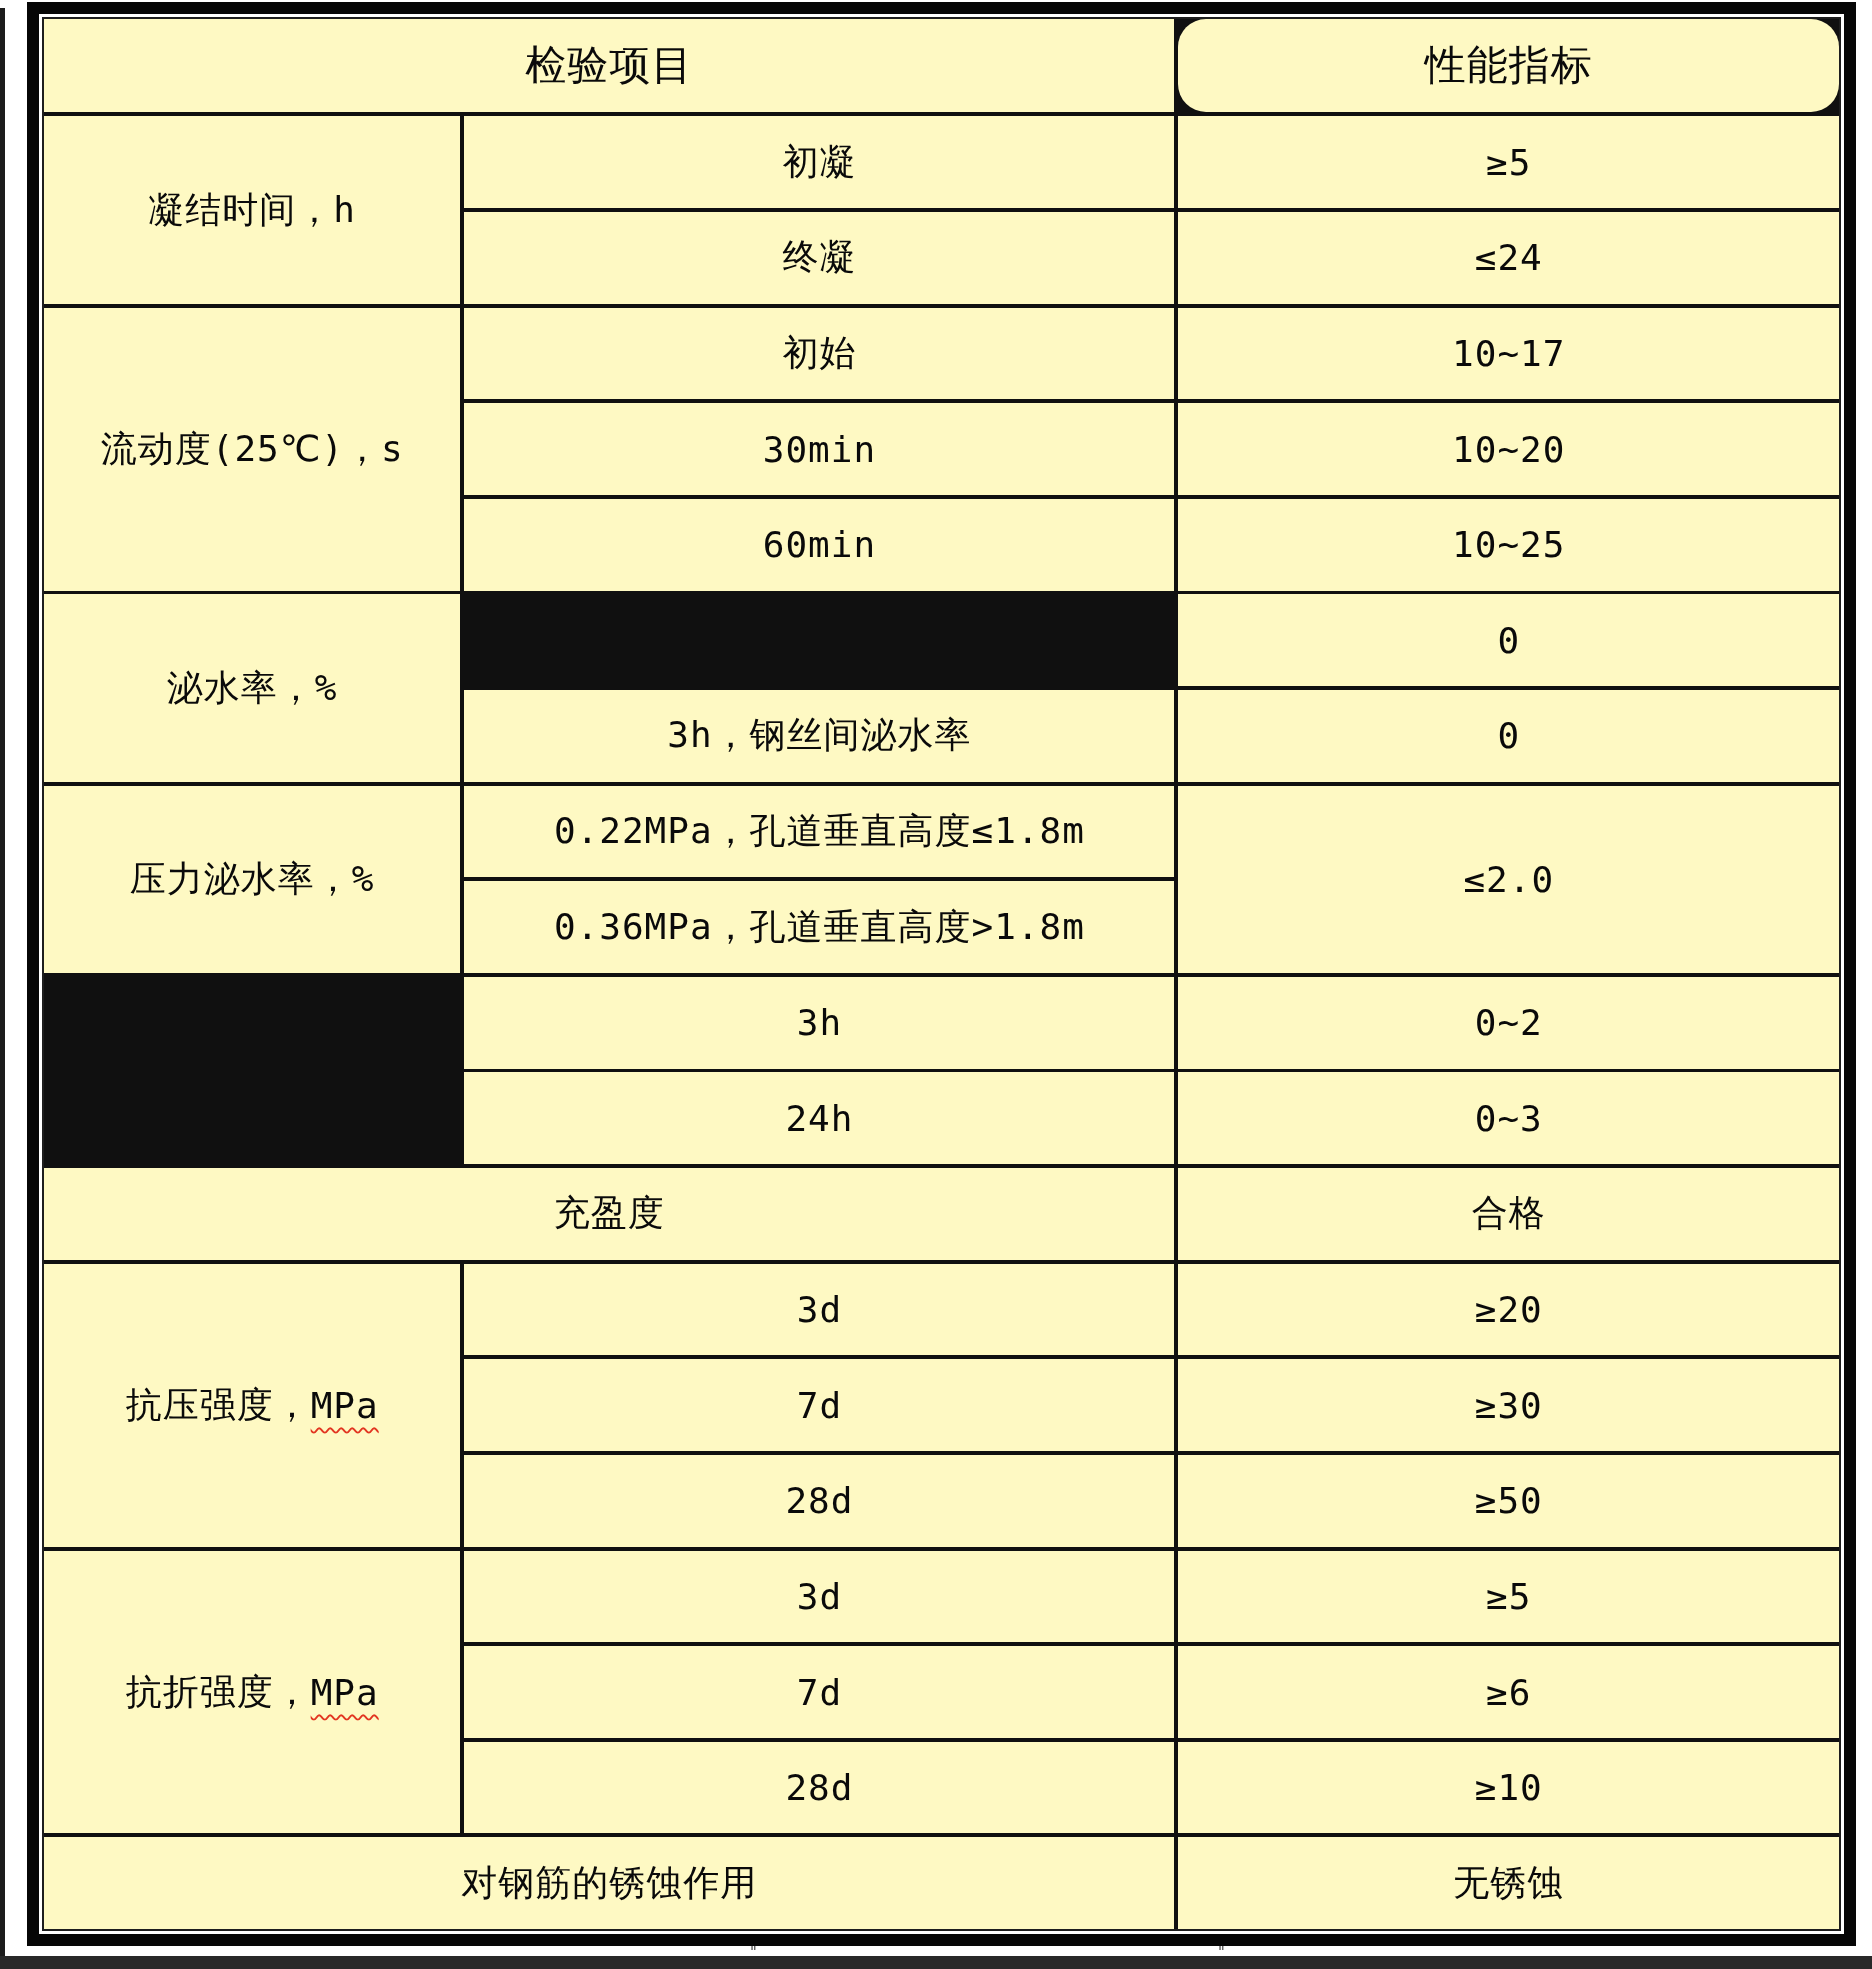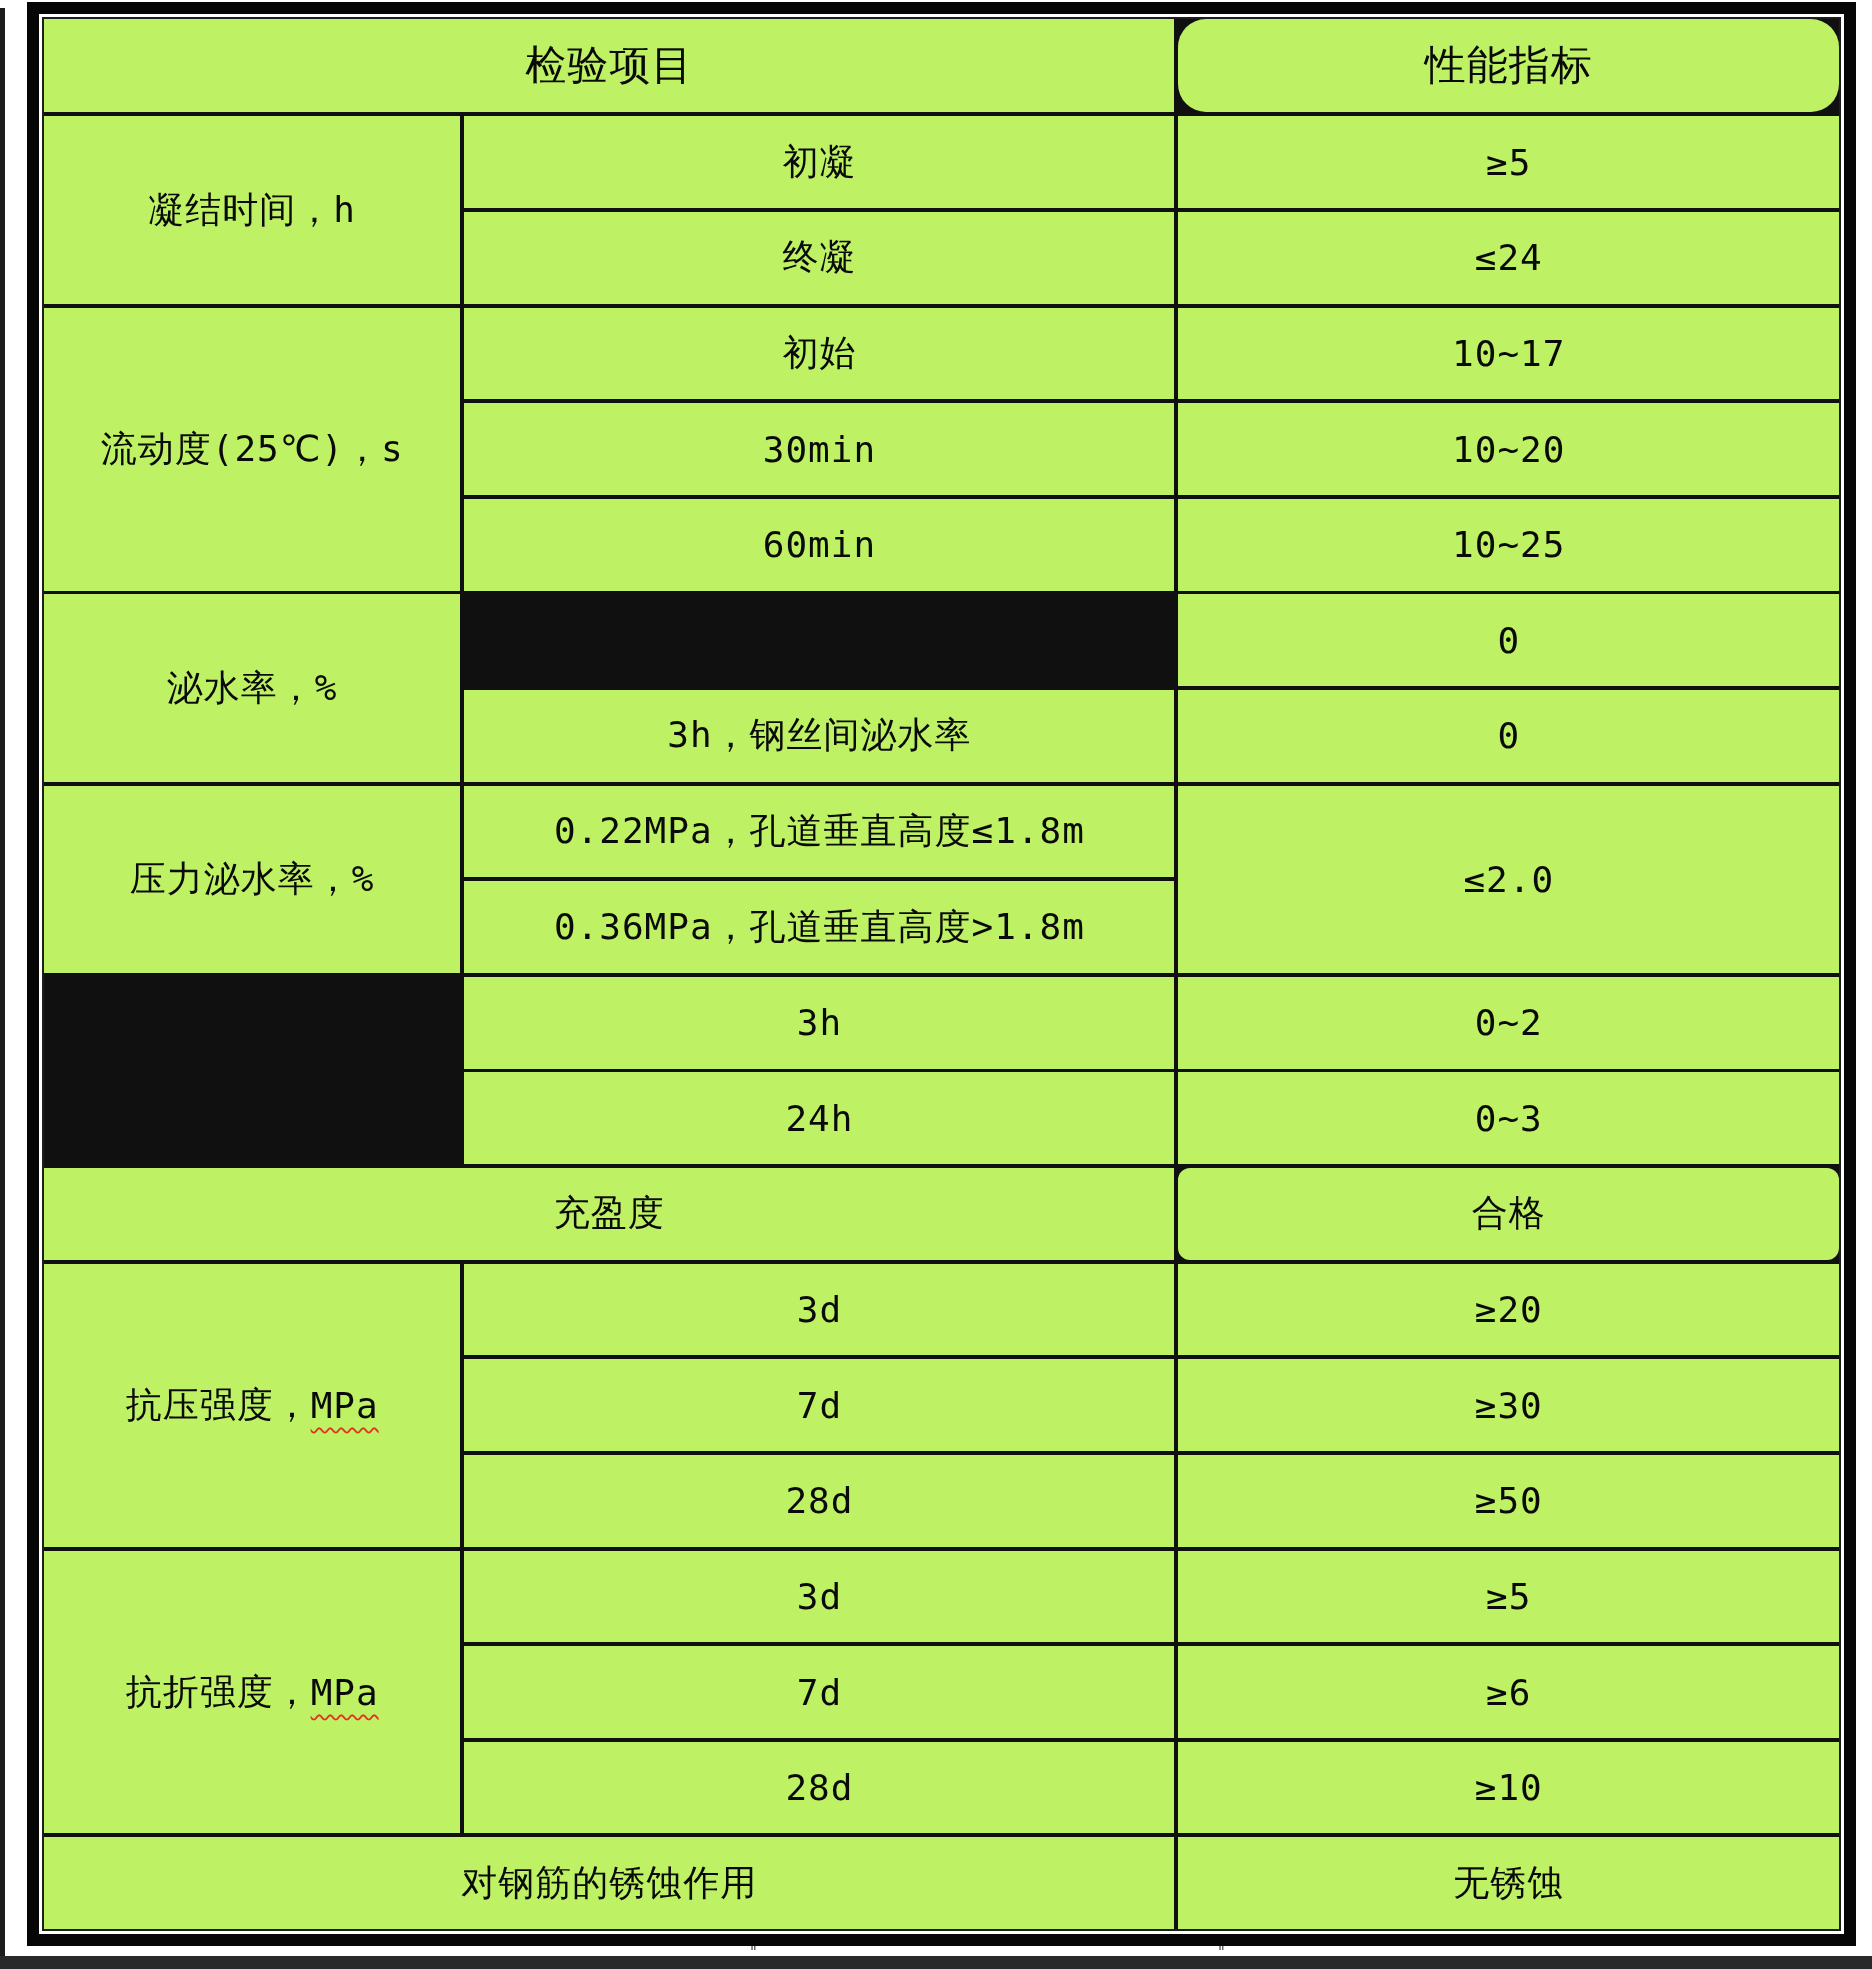--- a/index.html
+++ b/index.html
@@ -29,21 +29,21 @@
     width: 100%; height: 100%;
     border: 2px solid #1e1e1e;
   }
   .grid {
     display: grid; width: 100%; height: 100%;
     grid-template-columns: 430fr 733fr 682fr;
     grid-template-rows: 100fr repeat(19, 98fr);
     gap: 3.9px; background: #101010;
   }
   .cell {
-    background: #bef264;
+    background: #fef9c3;
     display: flex; align-items: center; justify-content: center;
     font-size: 36px; white-space: nowrap; color: #0a0a0a;
     letter-spacing: 1px;
   }
   .cell.header { font-size: 41px; }
   .wavy {
     text-decoration: underline;
     text-decoration-style: wavy;
     text-decoration-color: #e23520;
     text-decoration-thickness: 2px;
@@ -53,21 +53,21 @@
   
   .hd-items   { grid-area: 1 / 1 / 2 / 3; }
   .hd-ind     { grid-area: 1 / 3 / 2 / 4; border-radius: 28px; }
   .g0-label   { grid-area: 2 / 1 / 4 / 2; }
   .g1-label   { grid-area: 4 / 1 / 7 / 2; }
   .g2-label   { grid-area: 7 / 1 / 9 / 2; }
   .g3-label   { grid-area: 9 / 1 / 11 / 2; }
   .g3-value   { grid-area: 9 / 3 / 11 / 4; }
   .g4-label   { grid-area: 11 / 1 / 13 / 2; }
   .fr0-item   { grid-area: 13 / 1 / 14 / 3; }
-  .fr0-value  { grid-area: 13 / 3 / 14 / 4; border-radius: 12px; }
+  .fr0-value  { grid-area: 13 / 3 / 14 / 4; }
   .g5-label   { grid-area: 14 / 1 / 17 / 2; }
   .g6-label   { grid-area: 17 / 1 / 20 / 2; }
   .fr1-item   { grid-area: 20 / 1 / 21 / 3; }
   .fr1-value  { grid-area: 20 / 3 / 21 / 4; }
 </style>
 </head>
 <body>
 
 <div class="page-edge-line"></div>
 

